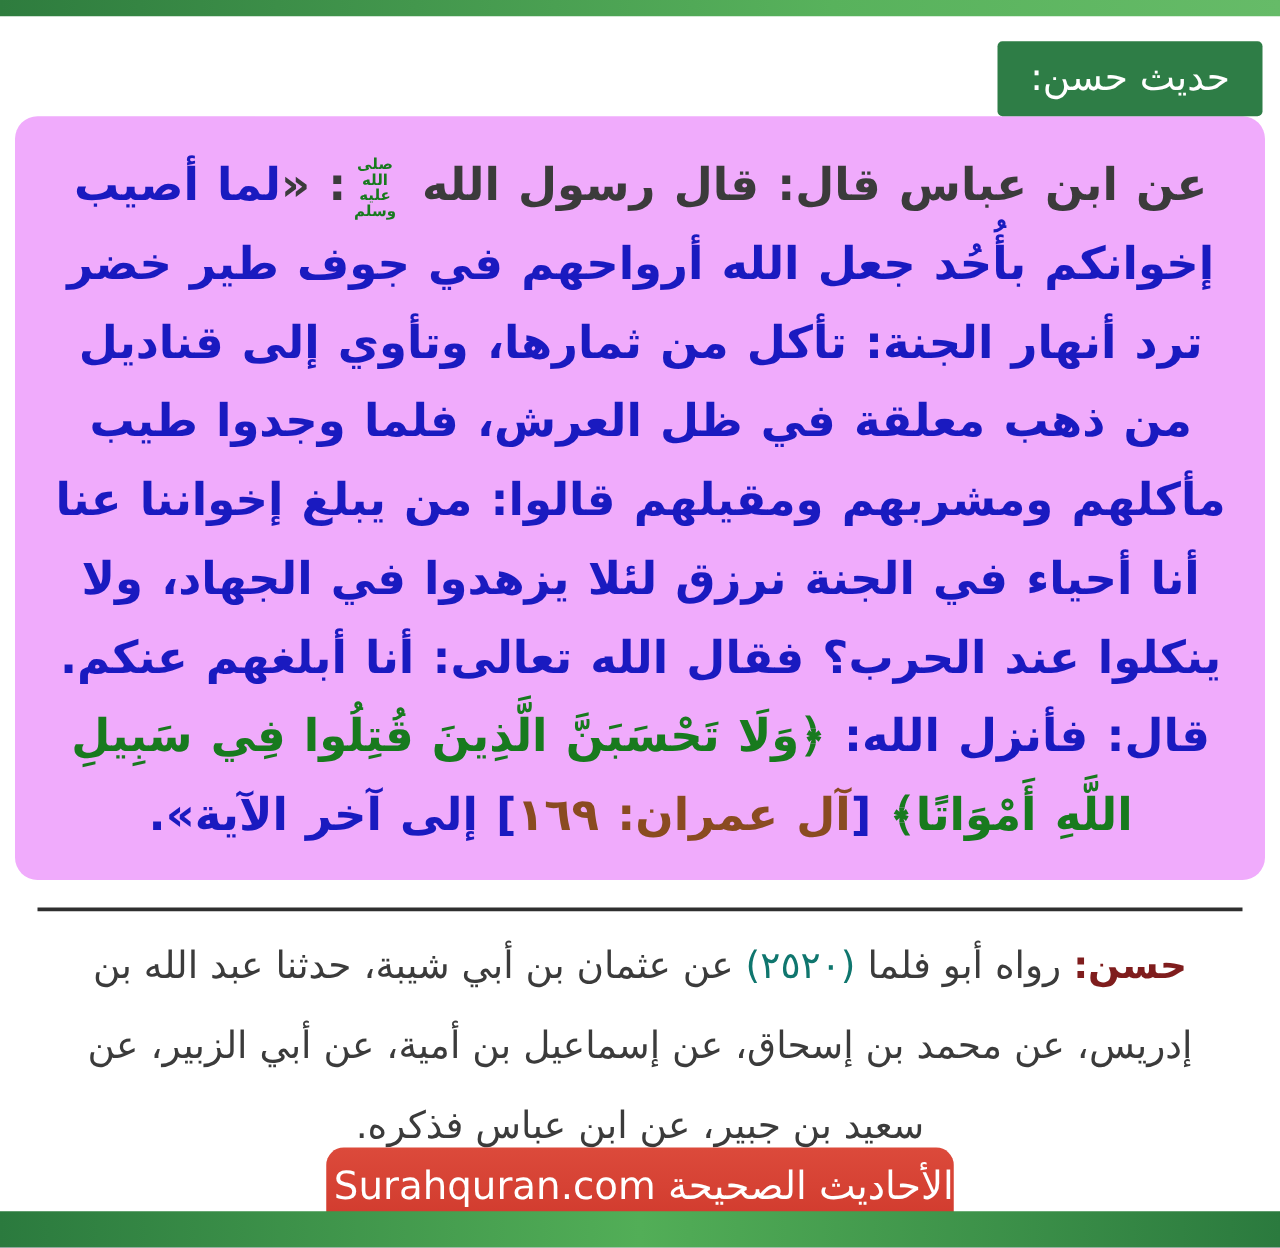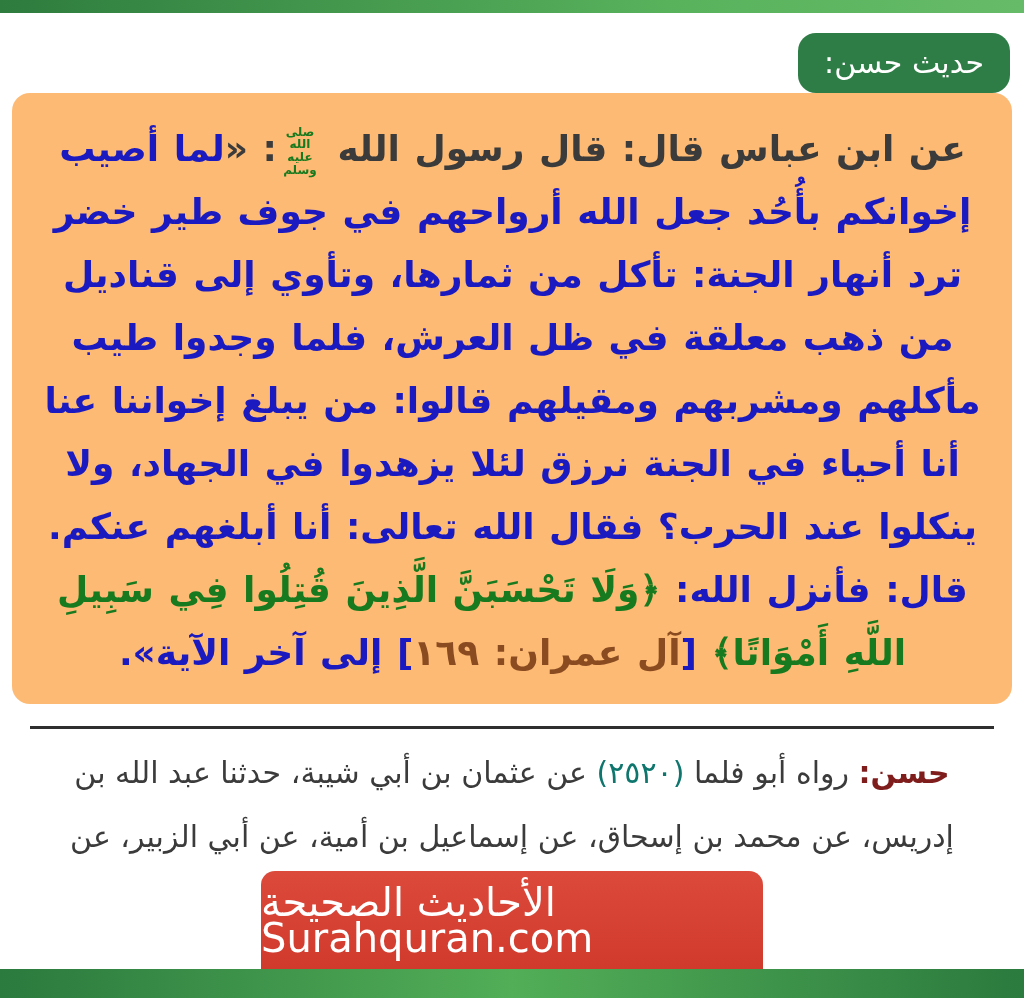--- a/index.html
+++ b/index.html
@@ -22,25 +22,25 @@
     margin: 20px 14px 0 14px;
     text-align: right;
   }
   .grade-badge {
     display: inline-block;
     background: #2e7d46;
     color: #ffffff;
     font-size: 30px;
     line-height: 36px;
     padding: 12px 26px;
-    border-radius: 18px;
+    border-radius: 4px;
   }
   .hadith-box {
     margin: 0 12px;
-    background: #fdba74;
+    background: #f0abfc;
     border-radius: 18px;
     padding: 24px 30px 20px 31px;
     min-height: 520px;
     box-sizing: border-box;
   }
   .hadith-text {
     margin: 0;
     text-align: center;
     font-size: 36px;
     font-weight: bold;
@@ -72,31 +72,31 @@
     text-align: center;
     font-size: 30px;
     line-height: 64px;
     color: #3b3b3b;
     font-weight: normal;
   }
   .t-red   { color: #7f1d1d; font-weight: bold; }
   .t-green-num { color: #0f766e; }
   .site-banner {
     position: absolute;
-    bottom: 29px;
+    bottom: 18px;
     left: 50%;
     transform: translateX(-50%);
     width: 502px;
     background: linear-gradient(to bottom, #dc4a3b, #d03a2d);
     border-radius: 14px 14px 0 0;
     color: #ffffff;
-    font-size: 40px;
+    font-size: 31px;
     line-height: 36px;
     padding: 13px 0 13px 0;
-    text-align: left;
+    text-align: right;
   }
   .bottom-bar {
     position: absolute;
     bottom: 0; left: 0; right: 0;
     height: 29px;
     background: linear-gradient(to left, #2b7a3e, #52ae57 50%, #2b7a3e);
   }
 </style>
 </head>
 <body>

